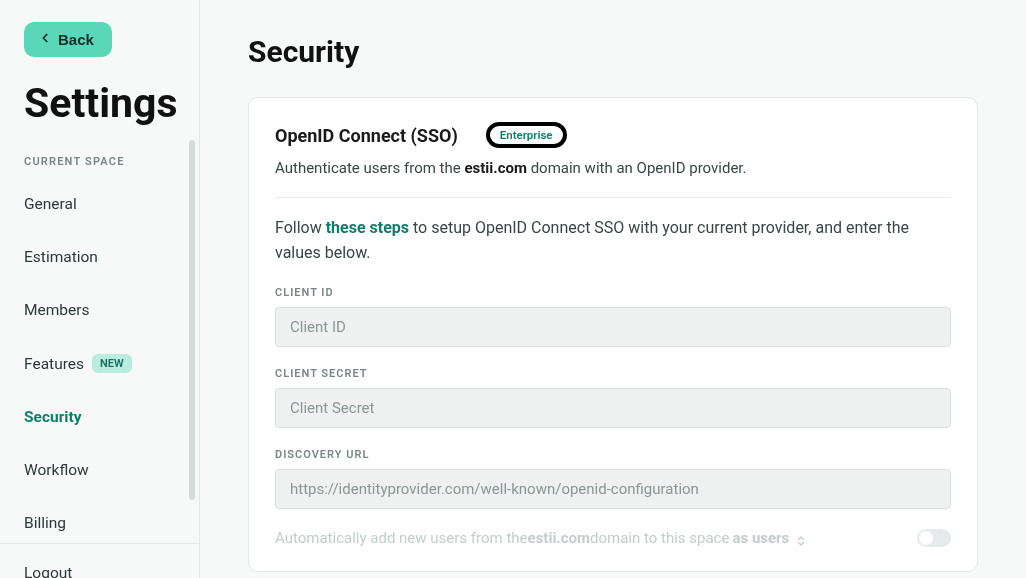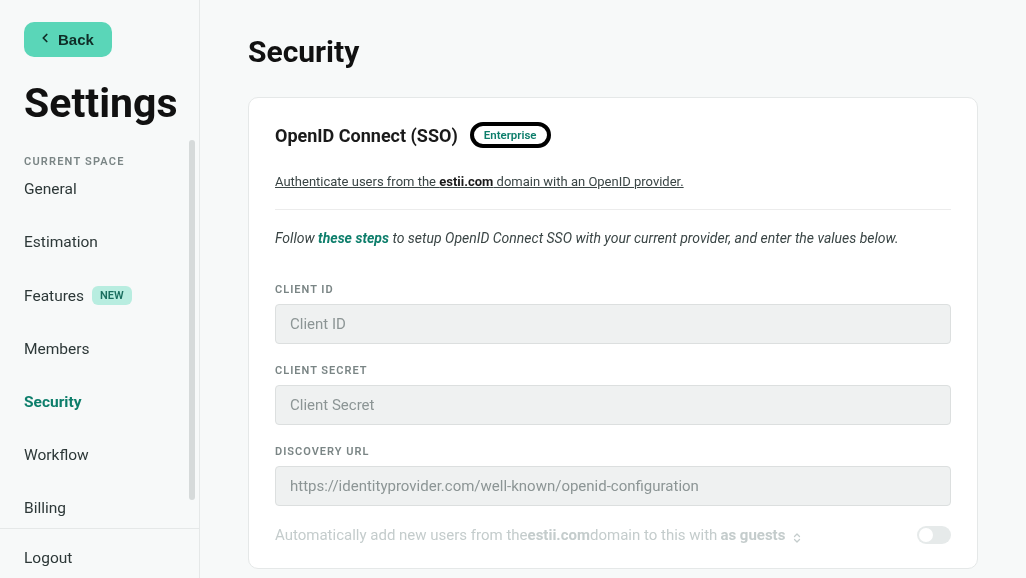--- a/index.html
+++ b/index.html
@@ -52,21 +52,21 @@
       margin-top: 22px;
       margin-bottom: 28px;
       color: #111;
     }
     .section-label {
       font-size: 11px;
       letter-spacing: 1.2px;
       font-weight: 600;
       color: #7a8585;
       text-transform: uppercase;
-      margin-bottom: 1px;
+      margin-bottom: 16px;
     }
     .nav { display: flex; flex-direction: column; gap: 13px; }
     .nav-item {
       font-size: 15.5px;
       color: #2d3838;
       padding: 11px 0;
       cursor: pointer;
       display: flex;
       align-items: center;
       gap: 8px;
@@ -105,54 +105,52 @@
     }
     .card {
       background: #fff;
       border: 1px solid #e5e8e8;
       border-radius: 10px;
       padding: 24px 26px;
     }
     .card-header {
       display: flex;
       align-items: center;
-      gap: 12px;
-      margin-bottom: 25px;
+      gap: 28px;
+      margin-bottom: 10px;
     }
     .card-title {
       font-size: 18px;
       font-weight: 700;
       color: #1a1a1a;
     }
     .pill {
       border: 4px solid #000000;
       color: #0d7e6b;
       font-size: 11.5px;
       font-weight: 600;
       padding: 2px 10px;
       border-radius: 999px;
     }
     .desc {
-      font-size: 13px;
+      font-size: 15px;
       color: #3a4545;
       line-height: 1.4;
-      text-decoration: underline;
     }
     .desc strong { font-weight: 700; color: #1a1a1a; }
     .divider {
       border: none;
       border-top: 1px solid #ececec;
       margin: 18px 0;
     }
     .instruction {
-      font-size: 14px;
+      font-size: 16px;
       color: #3a4545;
       line-height: 1.55;
-      margin-bottom: 33px;
-      font-style: italic;
+      margin-bottom: 20px;
     }
     .instruction a {
       color: #0d7e6b;
       font-weight: 700;
       text-decoration: none;
     }
     .field { margin-bottom: 20px; }
     .field-label {
       font-size: 11px;
       letter-spacing: 1px;
@@ -222,25 +220,25 @@
   <div class="section-label">CURRENT SPACE</div>
 
   <nav class="nav">
     <div class="nav-item">
       <span>General</span>
     </div>
     <div class="nav-item">
       <span>Estimation</span>
     </div>
     <div class="nav-item">
+      <span>Members</span>
+    </div>
+    <div class="nav-item">
       <span>Features</span>
       <span class="badge-new">NEW</span>
-    </div>
-    <div class="nav-item">
-      <span>Members</span>
     </div>
     <div class="nav-item active">
       <span>Security</span>
     </div>
     <div class="nav-item">
       <span>Workflow</span>
     </div>
     <div class="nav-item">
       <span>Billing</span>
     </div>
@@ -283,22 +281,22 @@
     </div>
 
     <div class="field">
       <label class="field-label">DISCOVERY URL</label>
       <input class="field-input" type="text" placeholder="https://identityprovider.com/well-known/openid-configuration" style="">
     </div>
 
     <div class="auto-add">
       <span>Automatically add new users from the </span>
       <strong>estii.com</strong>
-      <span> domain to this with </span>
-      <span class="role-val">as guests</span>
+      <span> domain to this space </span>
+      <span class="role-val">as users</span>
       <span class="sort-icon">
         <svg viewBox="0 0 24 24" fill="none" stroke="currentColor" stroke-width="2.5" stroke-linecap="round" stroke-linejoin="round">
             <polyline points="7 9 12 4 17 9"></polyline>
             <polyline points="7 15 12 20 17 15"></polyline>
           </svg>
       </span>
       <div class="toggle"></div>
     </div>
   </section>
 </main>

